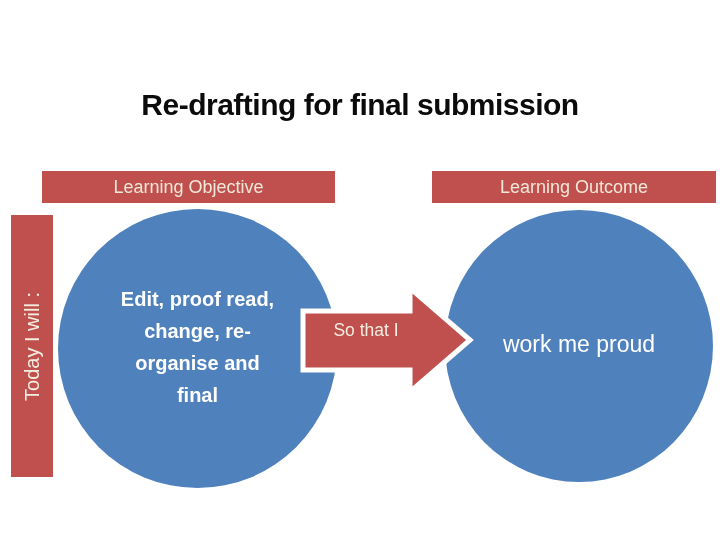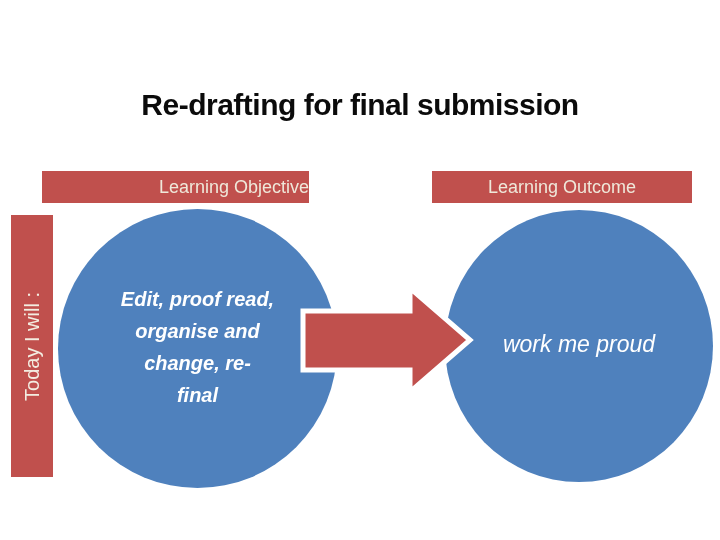--- a/index.html
+++ b/index.html
@@ -28,22 +28,22 @@
   .banner {
     position: absolute;
     top: 171px;
     height: 32px;
     background: #c0504d;
     color: #efe8da;
     font-size: 18px;
     line-height: 32px;
     text-align: center;
   }
-  .banner.objective { left: 42px; width: 267px; text-align: right; }
-  .banner.outcome  { left: 432px; width: 260px; }
+  .banner.objective { left: 42px; width: 293px; }
+  .banner.outcome  { left: 432px; width: 284px; }
   .sidebar {
     position: absolute;
     left: 11px;
     top: 215px;
     width: 42px;
     height: 262px;
     background: #c0504d;
     display: flex;
     align-items: center;
     justify-content: center;
@@ -56,21 +56,20 @@
   }
   .circle {
     position: absolute;
     border-radius: 50%;
     background: #4f81bd;
     display: flex;
     align-items: center;
     justify-content: center;
     text-align: center;
     color: #ffffff;
-    font-style: italic;
   }
   .circle.objective {
     left: 58px; top: 209px;
     width: 279px; height: 279px;
     font-size: 20px;
     font-weight: 700;
     line-height: 32px;
   }
   .circle.outcome {
     left: 445px; top: 210px;
@@ -109,33 +108,34 @@
 
   <div class="banner outcome">Learning Outcome</div>
 
   <div class="sidebar">
     <span class="rotated">Today I will :</span>
   </div>
 
   <div class="circle objective">
     <div class="text-block">
       <span class="line">Edit, proof read,</span>
+      <span class="line">change, re-</span>
       <span class="line">organise and</span>
-      <span class="line">change, re-</span>
       <span class="line">final</span>
     </div>
   </div>
 
   <div class="circle outcome">
     <div class="text-block">
       <span class="line">work me proud</span>
     </div>
   </div>
 
   <div class="arrow-wrap">
     <svg width="180" height="118" viewBox="0 0 180 118">
       <polygon points="7,30 114,30 114,7 174,59 114,111 114,89 7,89" fill="#c0504d" stroke="#ffffff" stroke-width="5" stroke-linejoin="miter"></polygon>
     </svg>
     <div class="arrow-label">
+      <span class="line">So that I</span>
     </div>
   </div>
 
 </div>
 
 </body></html>

